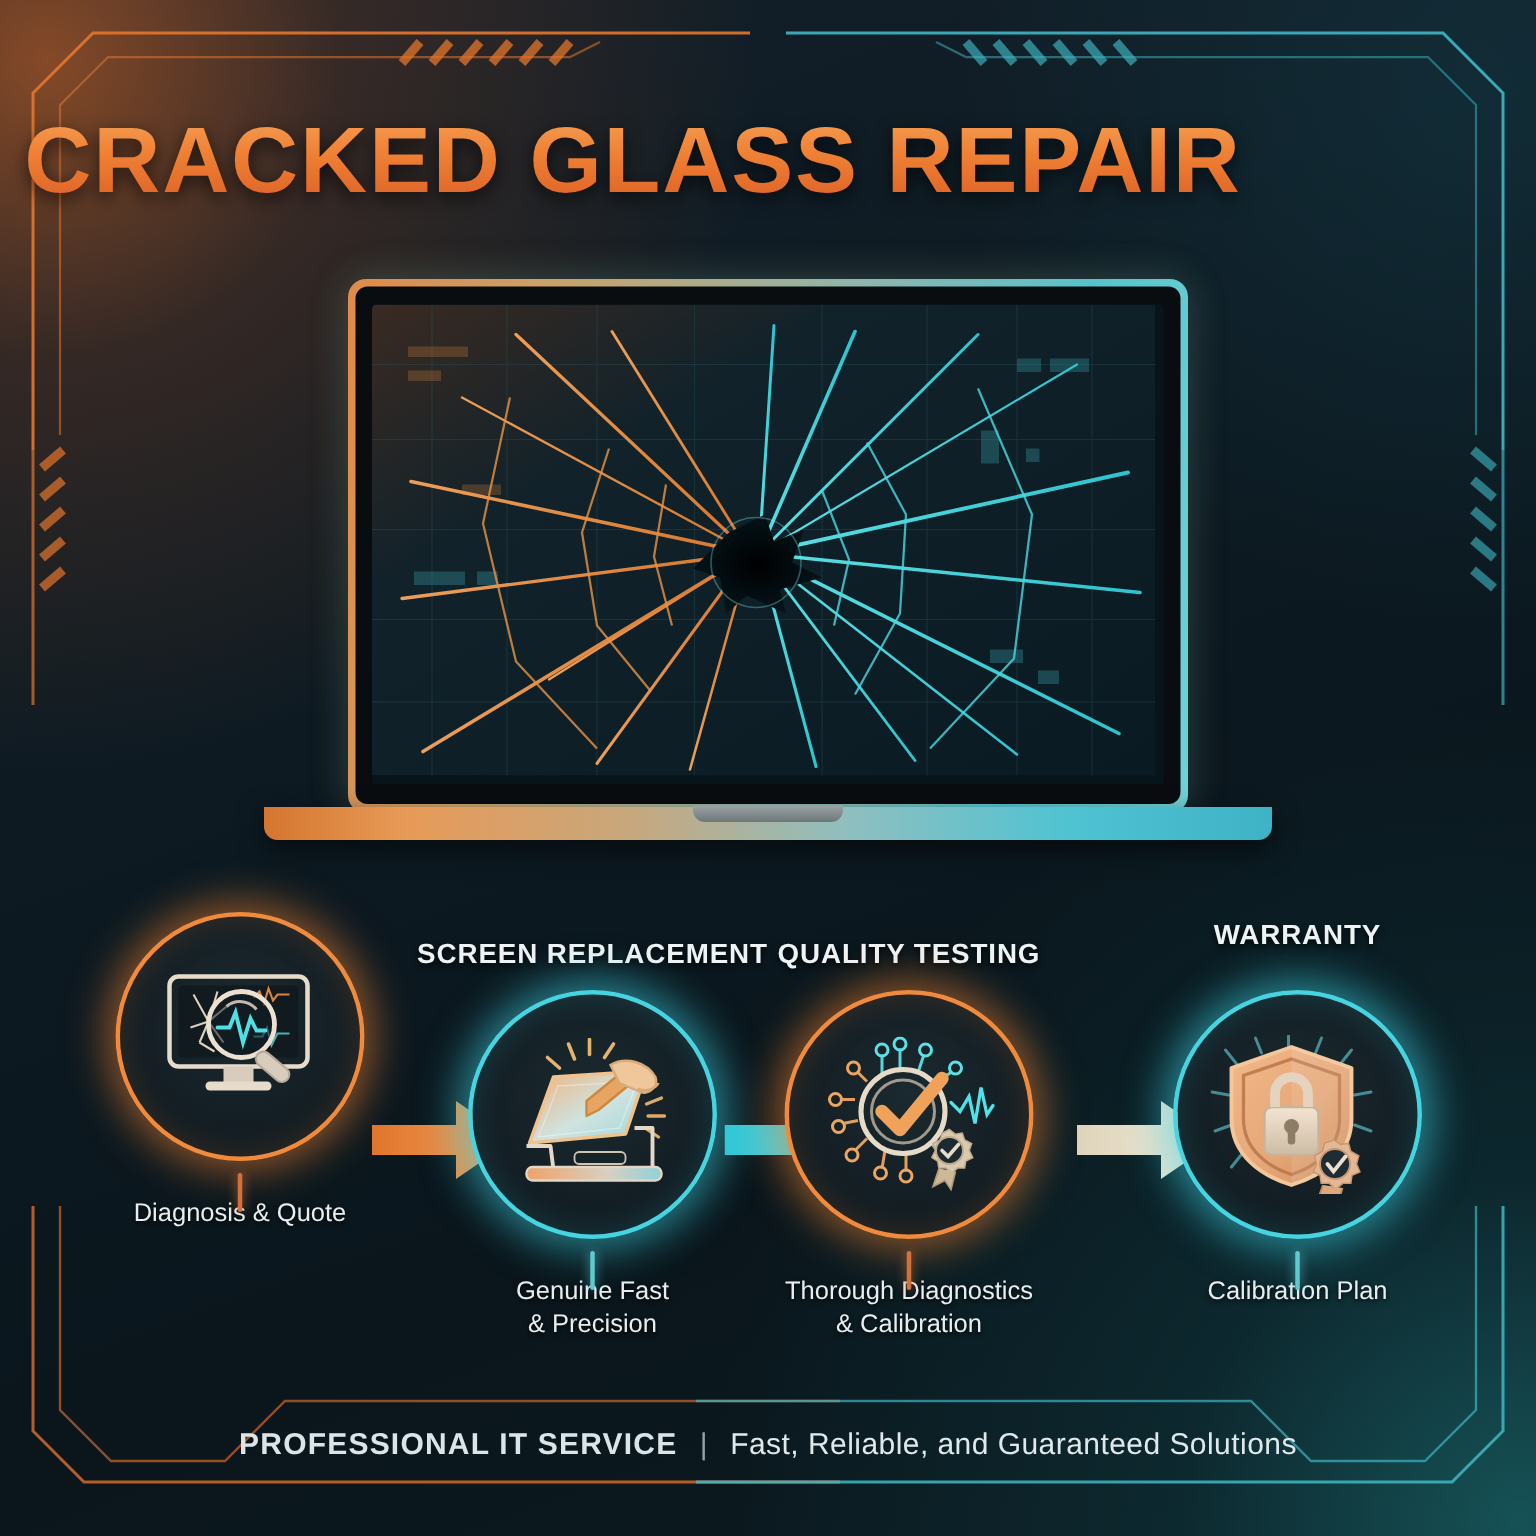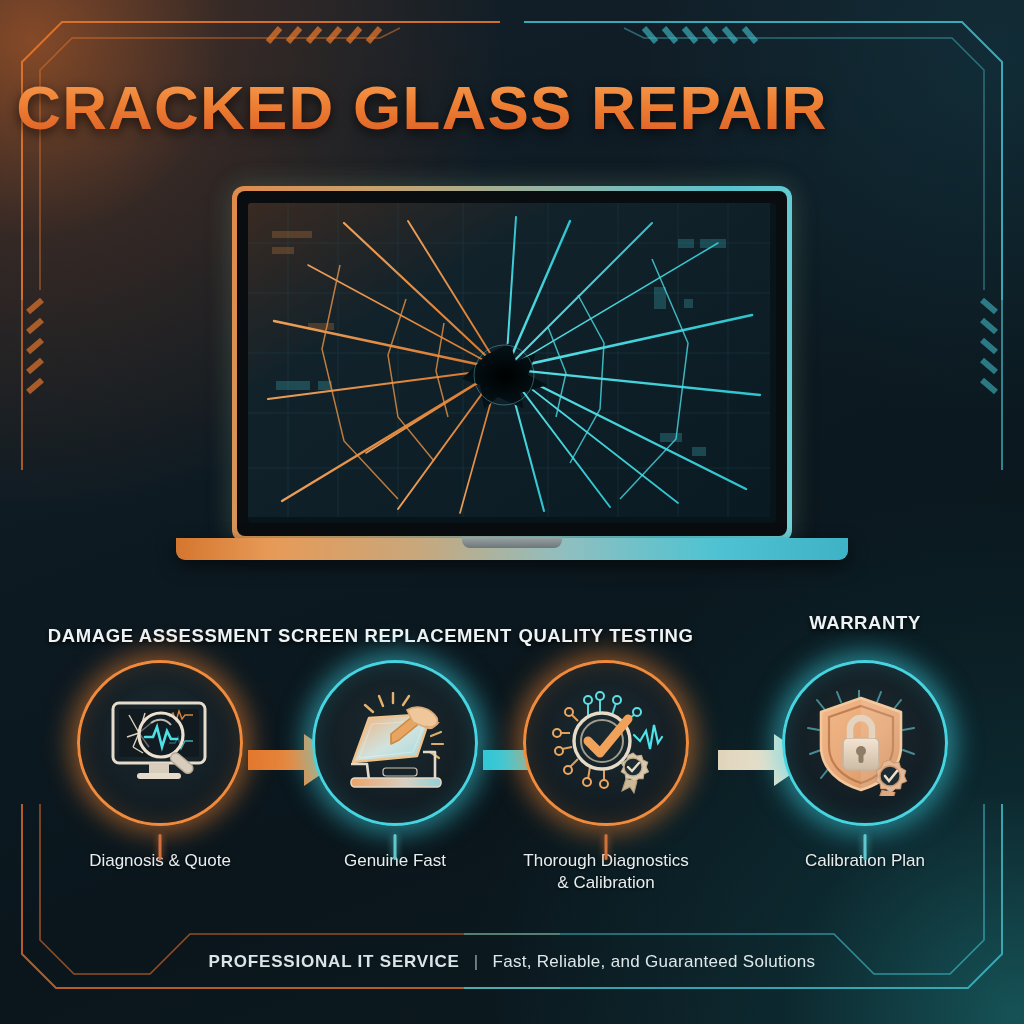--- a/index.html
+++ b/index.html
@@ -88,21 +88,21 @@
   .caption{
     margin-top:20px;color:#e8eef0;font-size:17px;line-height:22px;
     text-shadow:0 1px 3px rgba(0,0,0,0.8);
   }
 
   .arrow{position:absolute;top:730px;}
 
   
   .footer{
     position:absolute;left:0;top:952px;width:1024px;text-align:center;
-    font-size:17px;letter-spacing:0.3px;
+    font-size:20px;letter-spacing:0.3px;
   }
   .footer .strong{color:#dbe4e7;font-weight:bold;letter-spacing:0.8px;}
   .footer .sep{color:#8fa2a8;margin:0 9px;}
   .footer .light{color:#dfe8ea;}
 </style>
 </head>
 <body>
 
 <div id="poster">
 
@@ -299,21 +299,20 @@
       <stop offset="0%" stop-color="#dfd4bb"></stop>
           <stop offset="100%" stop-color="#f2ecdc"></stop>
         </linearGradient>
       </defs>
     <path d="M0 20 L56 20 L56 4 L94 30 L56 56 L56 40 L0 40 Z" fill="url(#ar3)"></path>
   </svg>
 
   <div class="steps">
 
     <div class="step s1">
-      <div class="step-title">DAMAGE ASSESSMENT</div>
       <div class="circle-holder">
         <div class="circle orange">
           <svg width="110" height="100" viewBox="0 0 110 100">
             <rect x="8" y="10" width="92" height="60" rx="6" fill="none" stroke="#e7dccb" stroke-width="3"></rect>
             <rect x="14" y="16" width="80" height="48" rx="3" fill="#101a1f"></rect>
             <g stroke="#ead9c4" stroke-width="1.4" fill="none" opacity="0.95">
               <path d="M24 22 L34 40 L28 54"></path>
                 <path d="M34 40 L22 44"></path>
                 <path d="M34 40 L46 30"></path>
               <path d="M34 40 L44 54"></path>
@@ -374,20 +373,21 @@
             <rect x="44" y="76" width="34" height="8" rx="3" fill="#16242a" stroke="#cfc3b2" stroke-width="1.2"></rect>
             <path d="M52 42 L74 24 L82 30 L60 48 L52 52 Z" fill="#e8a562" stroke="#c98940" stroke-width="1.6" stroke-linejoin="round"></path>
             <path d="M68 18 C78 12, 92 16, 98 26 C100 32, 94 38, 88 36 L74 30 Z" fill="#f0c79b" stroke="#d9ab78" stroke-width="1.6"></path>
             <path d="M86 34 C92 36, 98 34, 100 30" fill="none" stroke="#d9ab78" stroke-width="1.6"></path>
           </svg>
         </div>
         <div class="tick cyan"></div>
       </div>
       <div class="caption">
         <div>Genuine Fast</div>
+        <div>&amp; Precision</div>
       </div>
     </div>
 
     <div class="step s3">
       <div class="step-title">QUALITY TESTING</div>
       <div class="circle-holder">
         <div class="circle orange">
           <svg width="116" height="104" viewBox="0 0 116 104">
             <g stroke="#eda65f" stroke-width="2" fill="none" opacity="0.95">
               <path d="M30 30 L24 24"></path>

